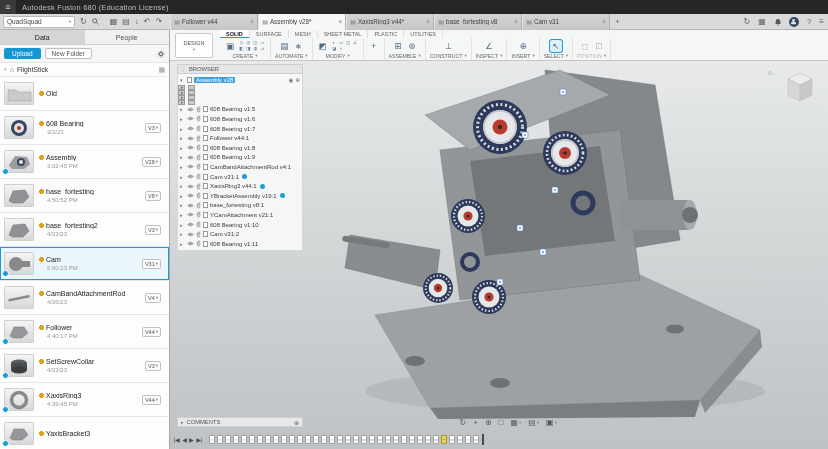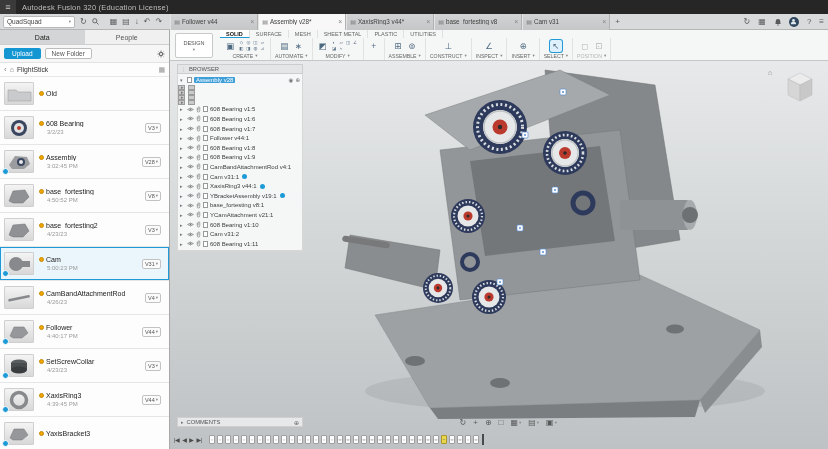--- a/index.html
+++ b/index.html
@@ -98,21 +98,21 @@
   .tl-item.hl{background:#e9d64b;border-color:#a7962b}
   .tl-marker{width:2px;height:11px;background:#4a4a4a;margin-left:3px}
 </style>
 </head>
 <body>
 
 <div id="app">
 
   <div class="titlebar">
     <div class="tb-burger">≡</div>
-    <div class="tb-title">Autodesk Fusion 320 (Education License)</div>
+    <div class="tb-title">Autodesk Fusion 680 (Education License)</div>
   </div>
 
   <div class="tabrow">
     <div class="team-select">
       <span>QuadSquad</span>
       <span class="caret">▾</span>
     </div>
     <span class="qa-icon">↻</span>
     <span class="qa-icon">
       <svg width="7" height="7" viewBox="0 0 8 8">

